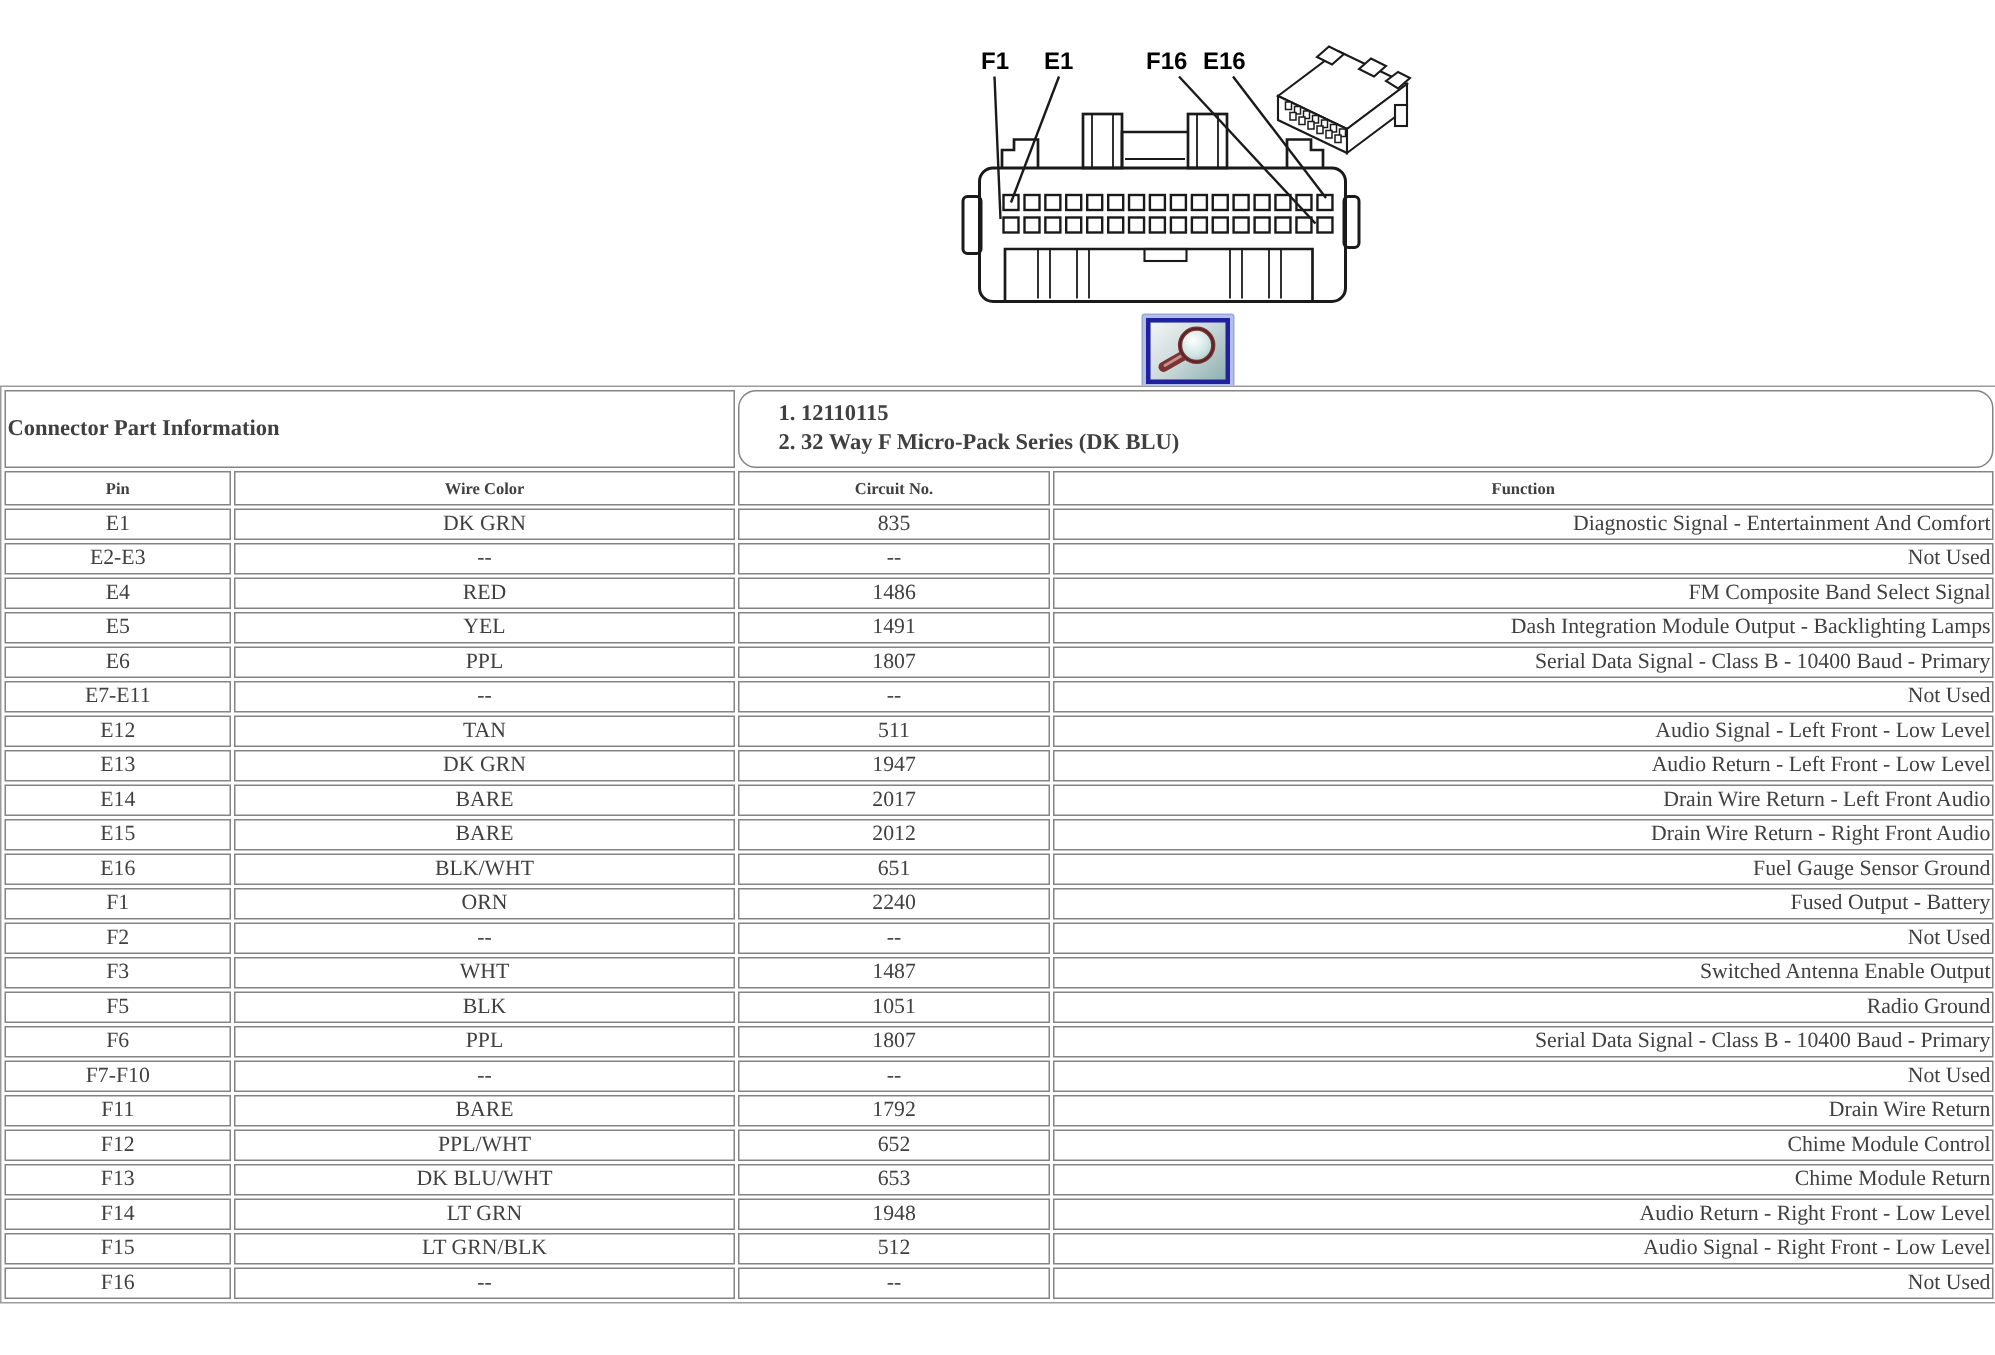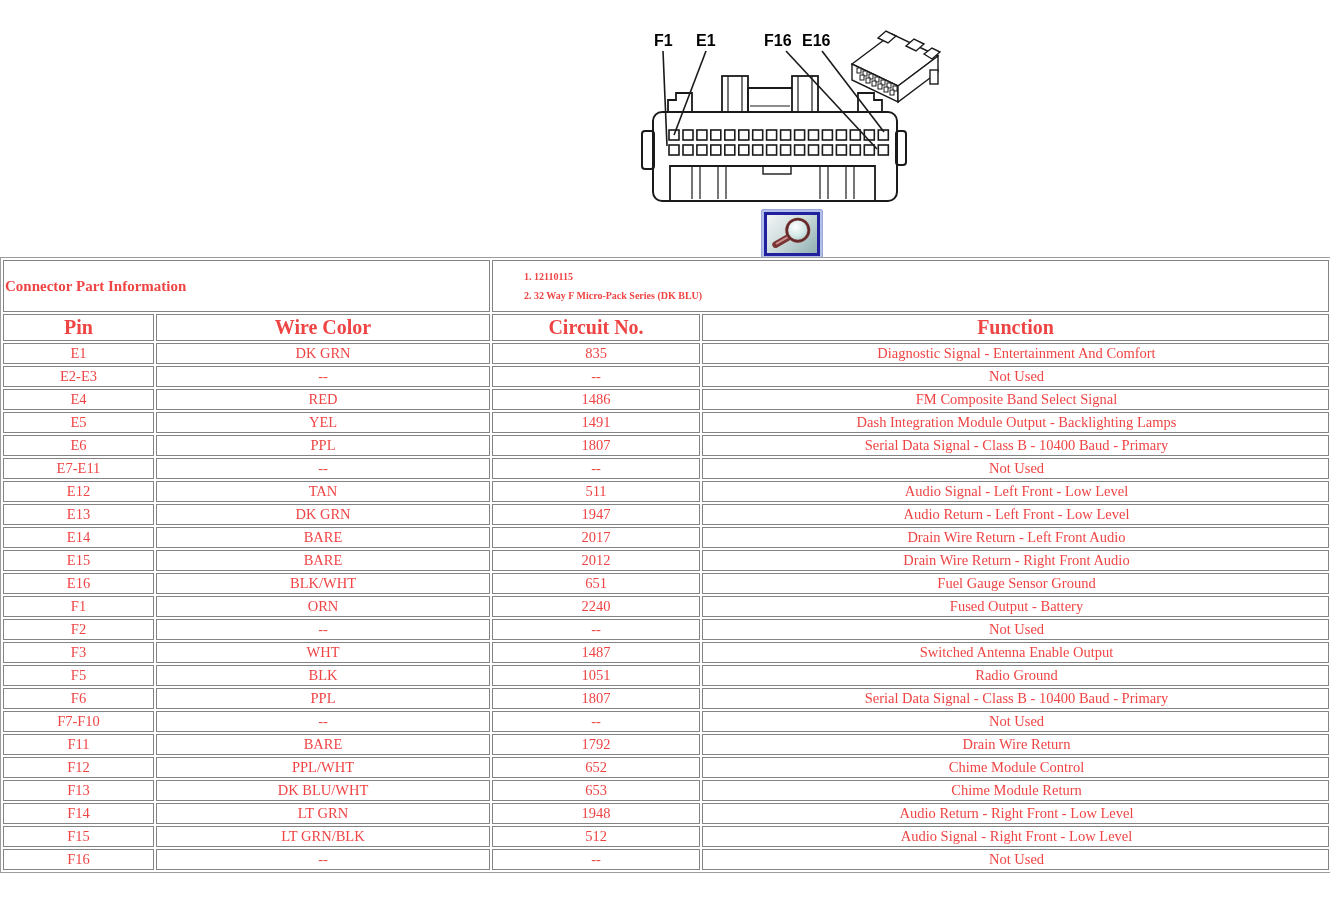--- a/index.html
+++ b/index.html
@@ -1,43 +1,43 @@
 <!DOCTYPE html>
 <html><head>
 <meta charset="utf-8">
 <style>
   html,body{margin:0;padding:0;background:#ffffff;}
   .page{position:relative;width:1330px;height:903px;background:#fff;overflow:hidden;
-        font-family:"Liberation Serif", serif;color:#ef4444;}
+        font-family:"Liberation Serif", serif;color:#404040;}
 
   
   .diagram{position:absolute;left:0;top:0;width:1330px;height:258px;}
   .connector-svg{position:absolute;left:640px;top:18px;}
   .pin-callout{font-family:"Liberation Sans", sans-serif;font-weight:bold;font-size:16px;fill:#000;}
 
   .zoom-btn{position:absolute;left:761px;top:209px;width:62px;height:50px;padding:2px;
             background:#b2bfe8;border:1px solid #9aa8d8;border-radius:2px;cursor:pointer;}
   .zoom-btn-face{width:100%;height:100%;box-sizing:border-box;border:3px solid #2121a0;
                  background:linear-gradient(135deg,#f2f5f6 0%,#cfdcdc 45%,#8fb0b2 100%);
                  display:flex;align-items:center;justify-content:center;}
 
   
   table.pinout{border-collapse:separate;border-spacing:2px;background:#fff;
                border:1px solid #9c9c9c;margin-top:0;table-layout:fixed;width:1330px;
                font-size:14.5px;}
   table.pinout td{border:1px solid #848484;box-sizing:border-box;overflow:hidden;
                   white-space:nowrap;background:#fff;}
   td.part-info{height:52px;text-align:left;font-weight:bold;font-size:15px;}
-  td.part-list-cell{height:52px;vertical-align:middle;font-weight:bold;font-size:10px;}
+  td.part-list-cell{height:52px;vertical-align:middle;font-weight:bold;font-size:15px;border-radius:12px;}
   td.part-list-cell ol{margin:0;padding-left:40px;}
   td.part-list-cell li{margin:0;line-height:19px;}
-  td.col-hdr{height:23px;text-align:center;font-weight:bold;font-size:20px;vertical-align:middle;}
+  td.col-hdr{height:23px;text-align:center;font-weight:bold;font-size:11px;vertical-align:middle;}
   tr.data-row td{height:19px;vertical-align:middle;}
   td.c-pin, td.c-wire_color, td.c-circuit_no{text-align:center;}
-  td.c-function{text-align:center;padding-left:3px;}
+  td.c-function{text-align:right;padding-left:3px;}
 </style>
 </head>
 <body>
 
 <div class="page">
 
   <div class="diagram">
     <svg class="connector-svg" viewBox="0 0 310 192" width="310" height="192">
 
       <g stroke="#1a1a1a" stroke-width="1.6" fill="none">

